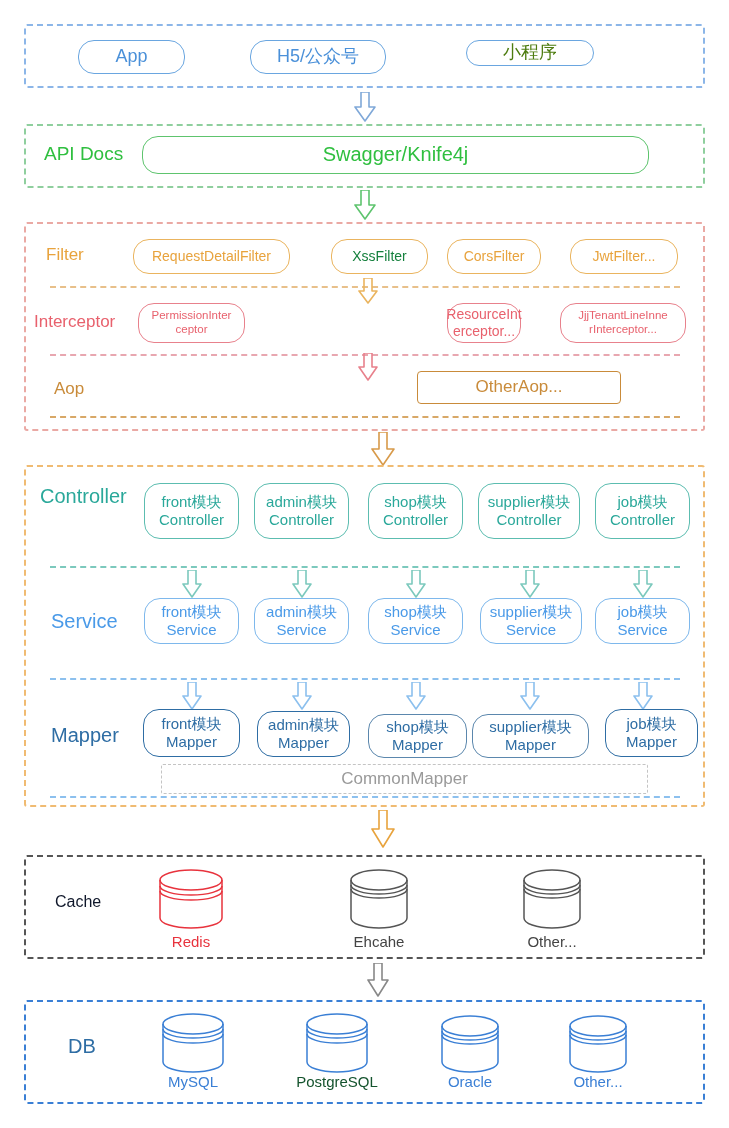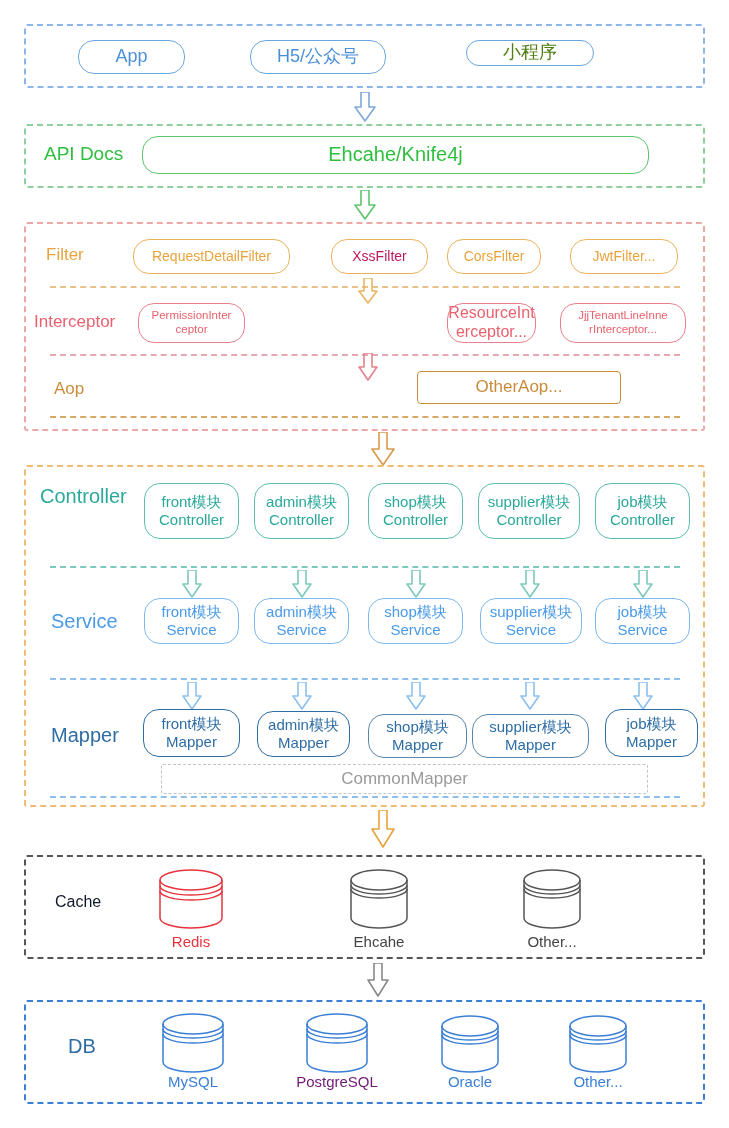--- a/index.html
+++ b/index.html
@@ -59,36 +59,36 @@
 
   <div class="arrow" style="left:353px;top:92px;width:24px;height:30px;">
     <svg width="24" height="30" viewBox="0 0 24 30">
       <polygon points="8,0 16,0 16,15 22,15 12,29 2,15 8,15" fill="none" stroke="#7fa8d8" stroke-width="1.6" stroke-linejoin="round"></polygon>
     </svg>
   </div>
 
   <div class="zone green" style="left:24px;top:124px;width:681px;height:64px;"></div>
   <div class="zlabel" style="left:44px;top:144px;color:#2fbf3f;font-size:19px;">API Docs</div>
   <div class="node" style="left:142px;top:136px;width:507px;height:38px;border-color:#5ec46e;color:#2fbf3f;font-size:20px;">
-    <span>Ehcahe/Knife4j</span>
+    <span>Swagger/Knife4j</span>
   </div>
 
   <div class="arrow" style="left:353px;top:190px;width:24px;height:30px;">
     <svg width="24" height="30" viewBox="0 0 24 30">
       <polygon points="8,0 16,0 16,15 22,15 12,29 2,15 8,15" fill="none" stroke="#5ec46e" stroke-width="1.6" stroke-linejoin="round"></polygon>
     </svg>
   </div>
 
   <div class="zone pink" style="left:24px;top:222px;width:681px;height:209px;"></div>
 
   <div class="zlabel" style="left:46px;top:246px;color:#e8a33d;font-size:17px;">Filter</div>
   <div class="node" style="left:133px;top:239px;width:157px;height:35px;border-color:#eab45e;color:#e8a33d;font-size:14px;">
     <span>RequestDetailFilter</span>
   </div>
-  <div class="node" style="left:331px;top:239px;width:97px;height:35px;border-color:#eab45e;color:#be185d;font-size:14px;">
+  <div class="node" style="left:331px;top:239px;width:97px;height:35px;border-color:#eab45e;color:#15803d;font-size:14px;">
     <span>XssFilter</span>
   </div>
   <div class="node" style="left:447px;top:239px;width:94px;height:35px;border-color:#eab45e;color:#e8a33d;font-size:14px;">
     <span>CorsFilter</span>
   </div>
   <div class="node" style="left:570px;top:239px;width:108px;height:35px;border-color:#eab45e;color:#e8a33d;font-size:14px;">
     <span>JwtFilter...</span>
   </div>
 
   <div class="sep" style="left:50px;top:286px;width:630px;border-top-color:#e8c08a;"></div>
@@ -97,21 +97,21 @@
     <svg width="22" height="26" viewBox="0 0 22 26">
       <polygon points="7,0 15,0 15,13 20,13 11,25 2,13 7,13" fill="none" stroke="#eab45e" stroke-width="1.6" stroke-linejoin="round"></polygon>
     </svg>
   </div>
 
   <div class="zlabel" style="left:34px;top:313px;color:#e8616d;font-size:17px;">Interceptor</div>
   <div class="node" style="left:138px;top:303px;width:107px;height:40px;border-color:#e8818c;color:#e8616d;font-size:11.5px;">
     <span>PermissionInter
 ceptor</span>
   </div>
-  <div class="node" style="left:447px;top:303px;width:89px;height:40px;border-color:#e8818c;color:#e8616d;font-size:16px;">
+  <div class="node" style="left:447px;top:303px;width:74px;height:40px;border-color:#e8818c;color:#e8616d;font-size:14px;">
     <span>ResourceInt
 erceptor...</span>
   </div>
   <div class="node" style="left:560px;top:303px;width:126px;height:40px;border-color:#e8818c;color:#e8616d;font-size:11.5px;">
     <span>JjjTenantLineInne
 rInterceptor...</span>
   </div>
 
   <div class="sep" style="left:50px;top:354px;width:630px;border-top-color:#e8a7b0;"></div>
 
@@ -333,21 +333,21 @@
   <div class="cyl" style="left:304px;top:1012px;width:66px;height:62px;">
     <svg width="66" height="62" viewBox="0 0 66 62">
       <g fill="none" stroke="#3a7fd5" stroke-width="1.5">
         <path d="M3,12 L3,50 A30,10 0 0 0 63,50 L63,12"></path>
         <ellipse cx="33" cy="12" rx="30" ry="10"></ellipse>
         <path d="M3,17 A30,9 0 0 0 63,17"></path>
         <path d="M3,22 A30,9 0 0 0 63,22"></path>
       </g>
     </svg>
   </div>
-  <div class="cyllabel" style="left:287px;top:1074px;width:100px;color:#701a75;font-size:15px;">PostgreSQL</div>
+  <div class="cyllabel" style="left:287px;top:1074px;width:100px;color:#14532d;font-size:15px;">PostgreSQL</div>
 
   <div class="cyl" style="left:439px;top:1014px;width:62px;height:60px;">
     <svg width="62" height="60" viewBox="0 0 62 60">
       <g fill="none" stroke="#3a7fd5" stroke-width="1.5">
         <path d="M3,12 L3,48 A28,10 0 0 0 59,48 L59,12"></path>
         <ellipse cx="31" cy="12" rx="28" ry="10"></ellipse>
         <path d="M3,17 A28,9 0 0 0 59,17"></path>
         <path d="M3,21 A28,9 0 0 0 59,21"></path>
       </g>
     </svg>

